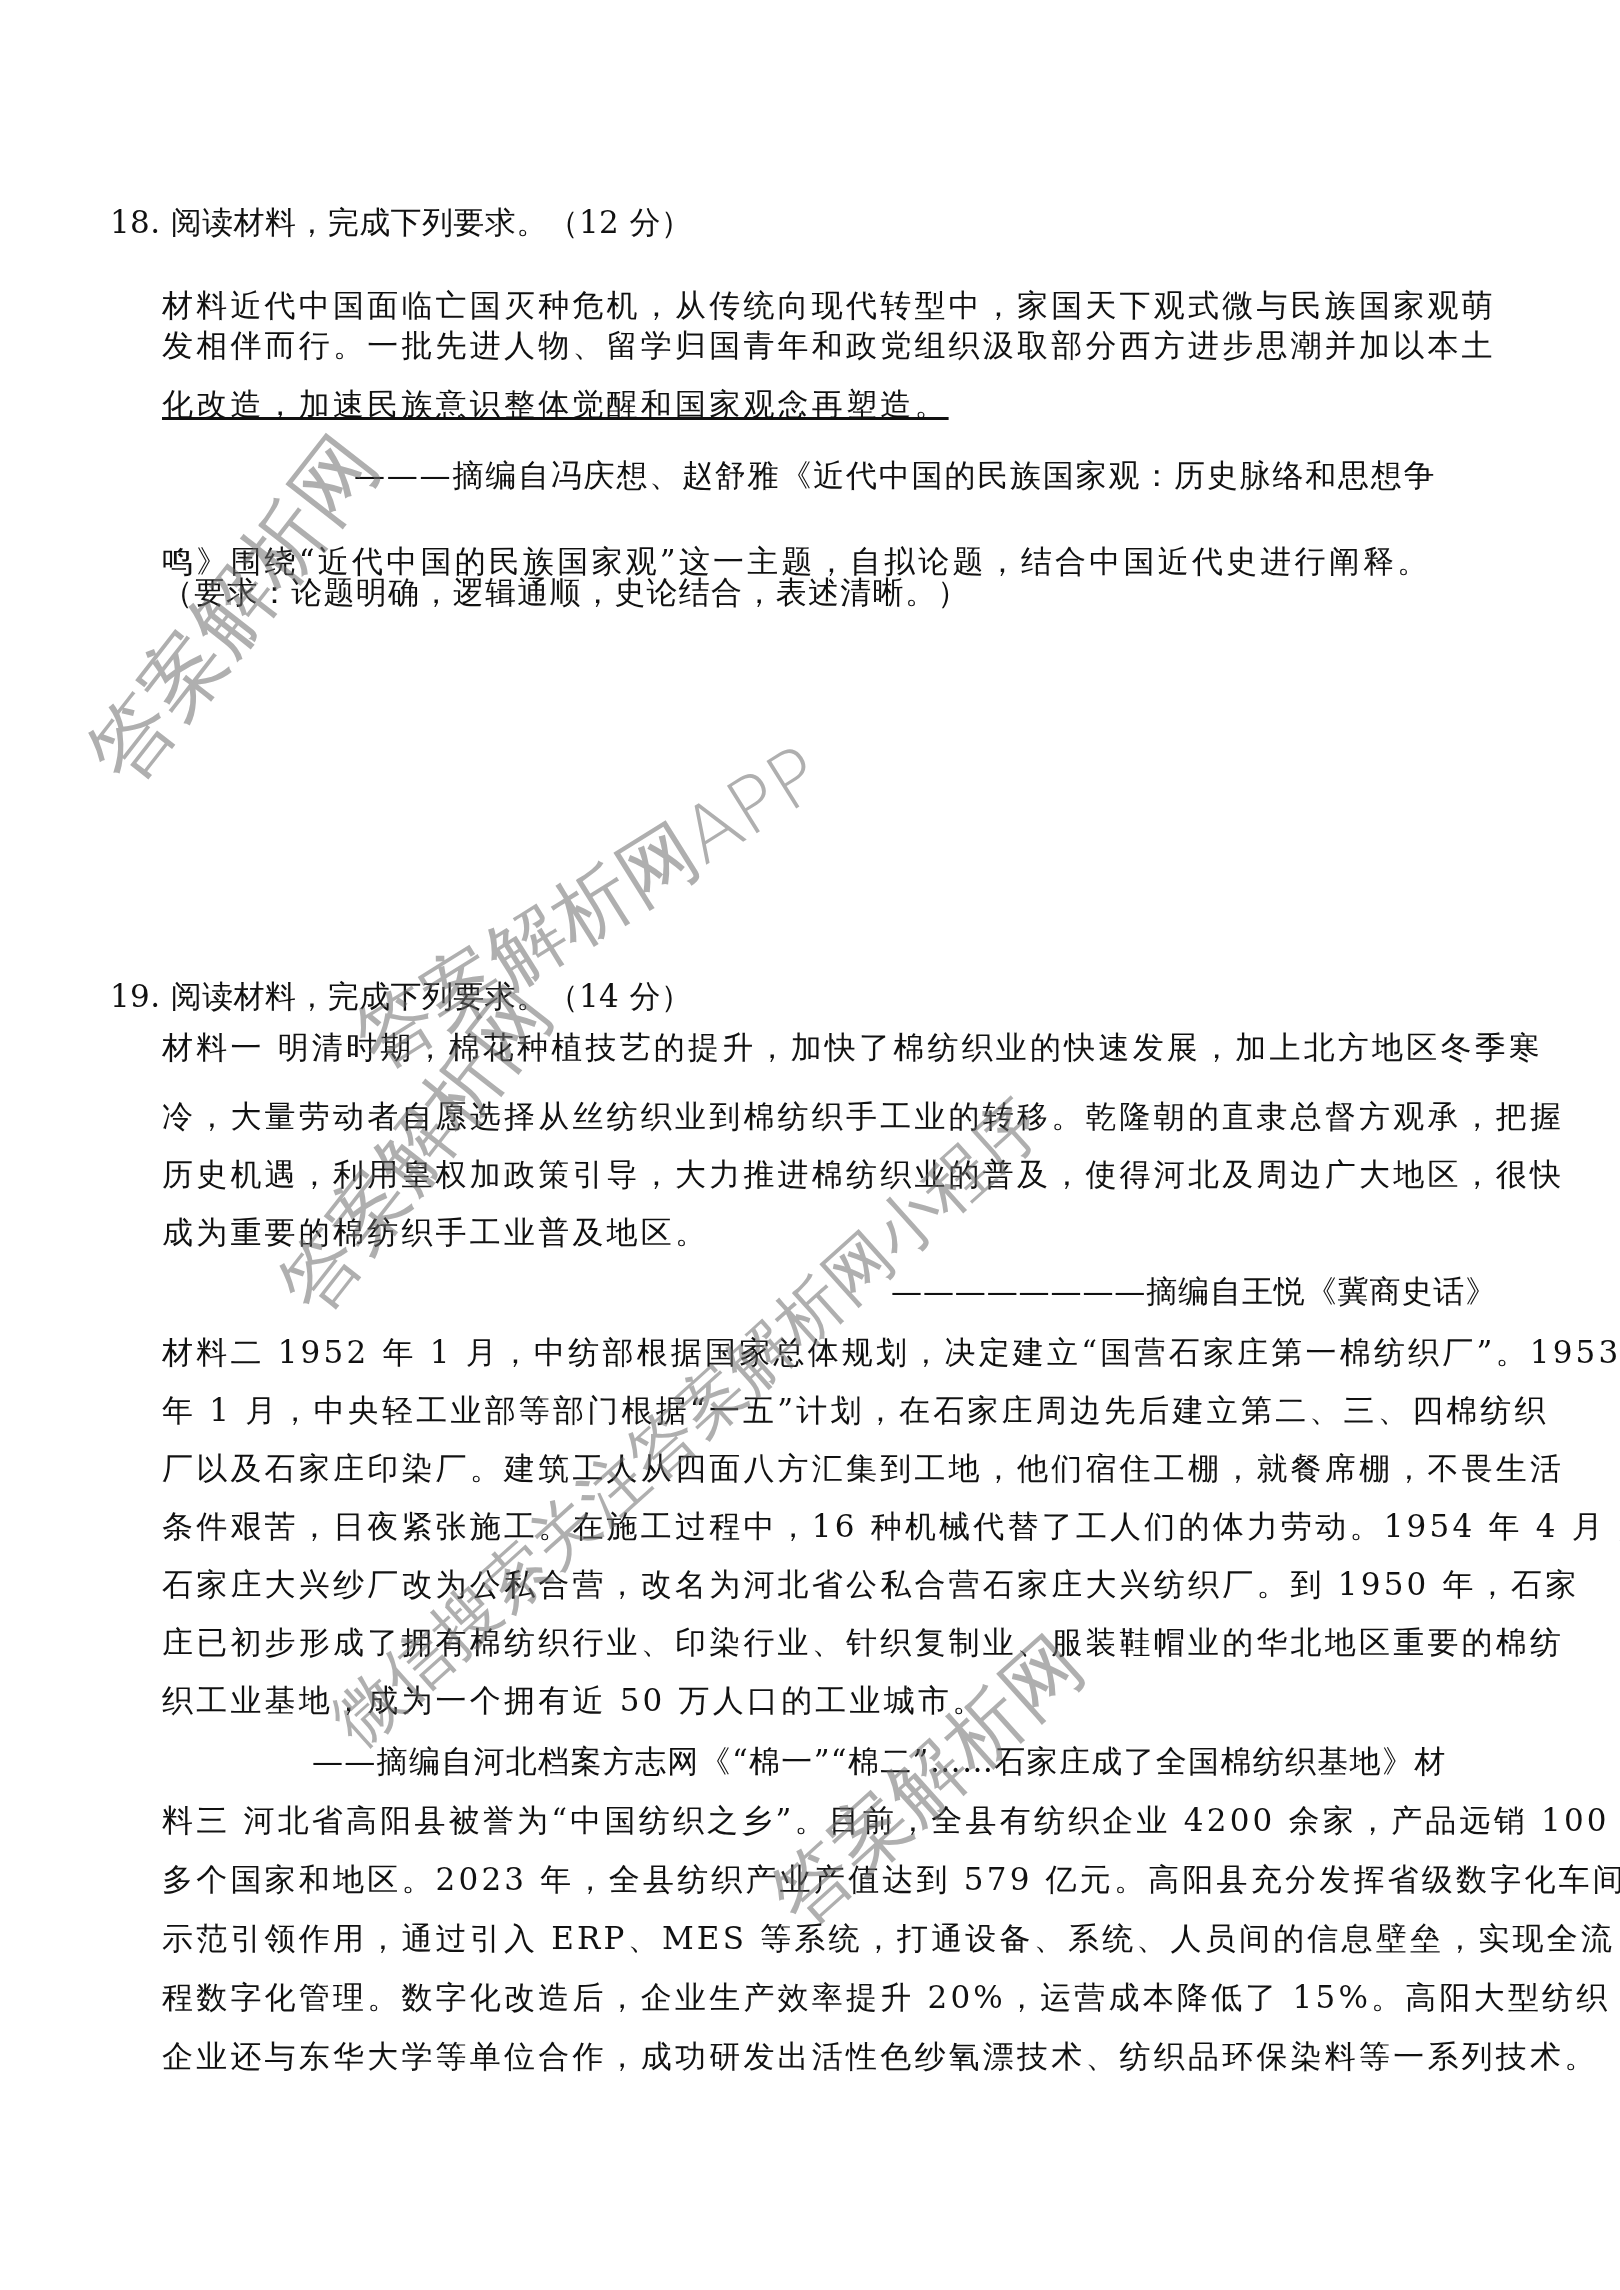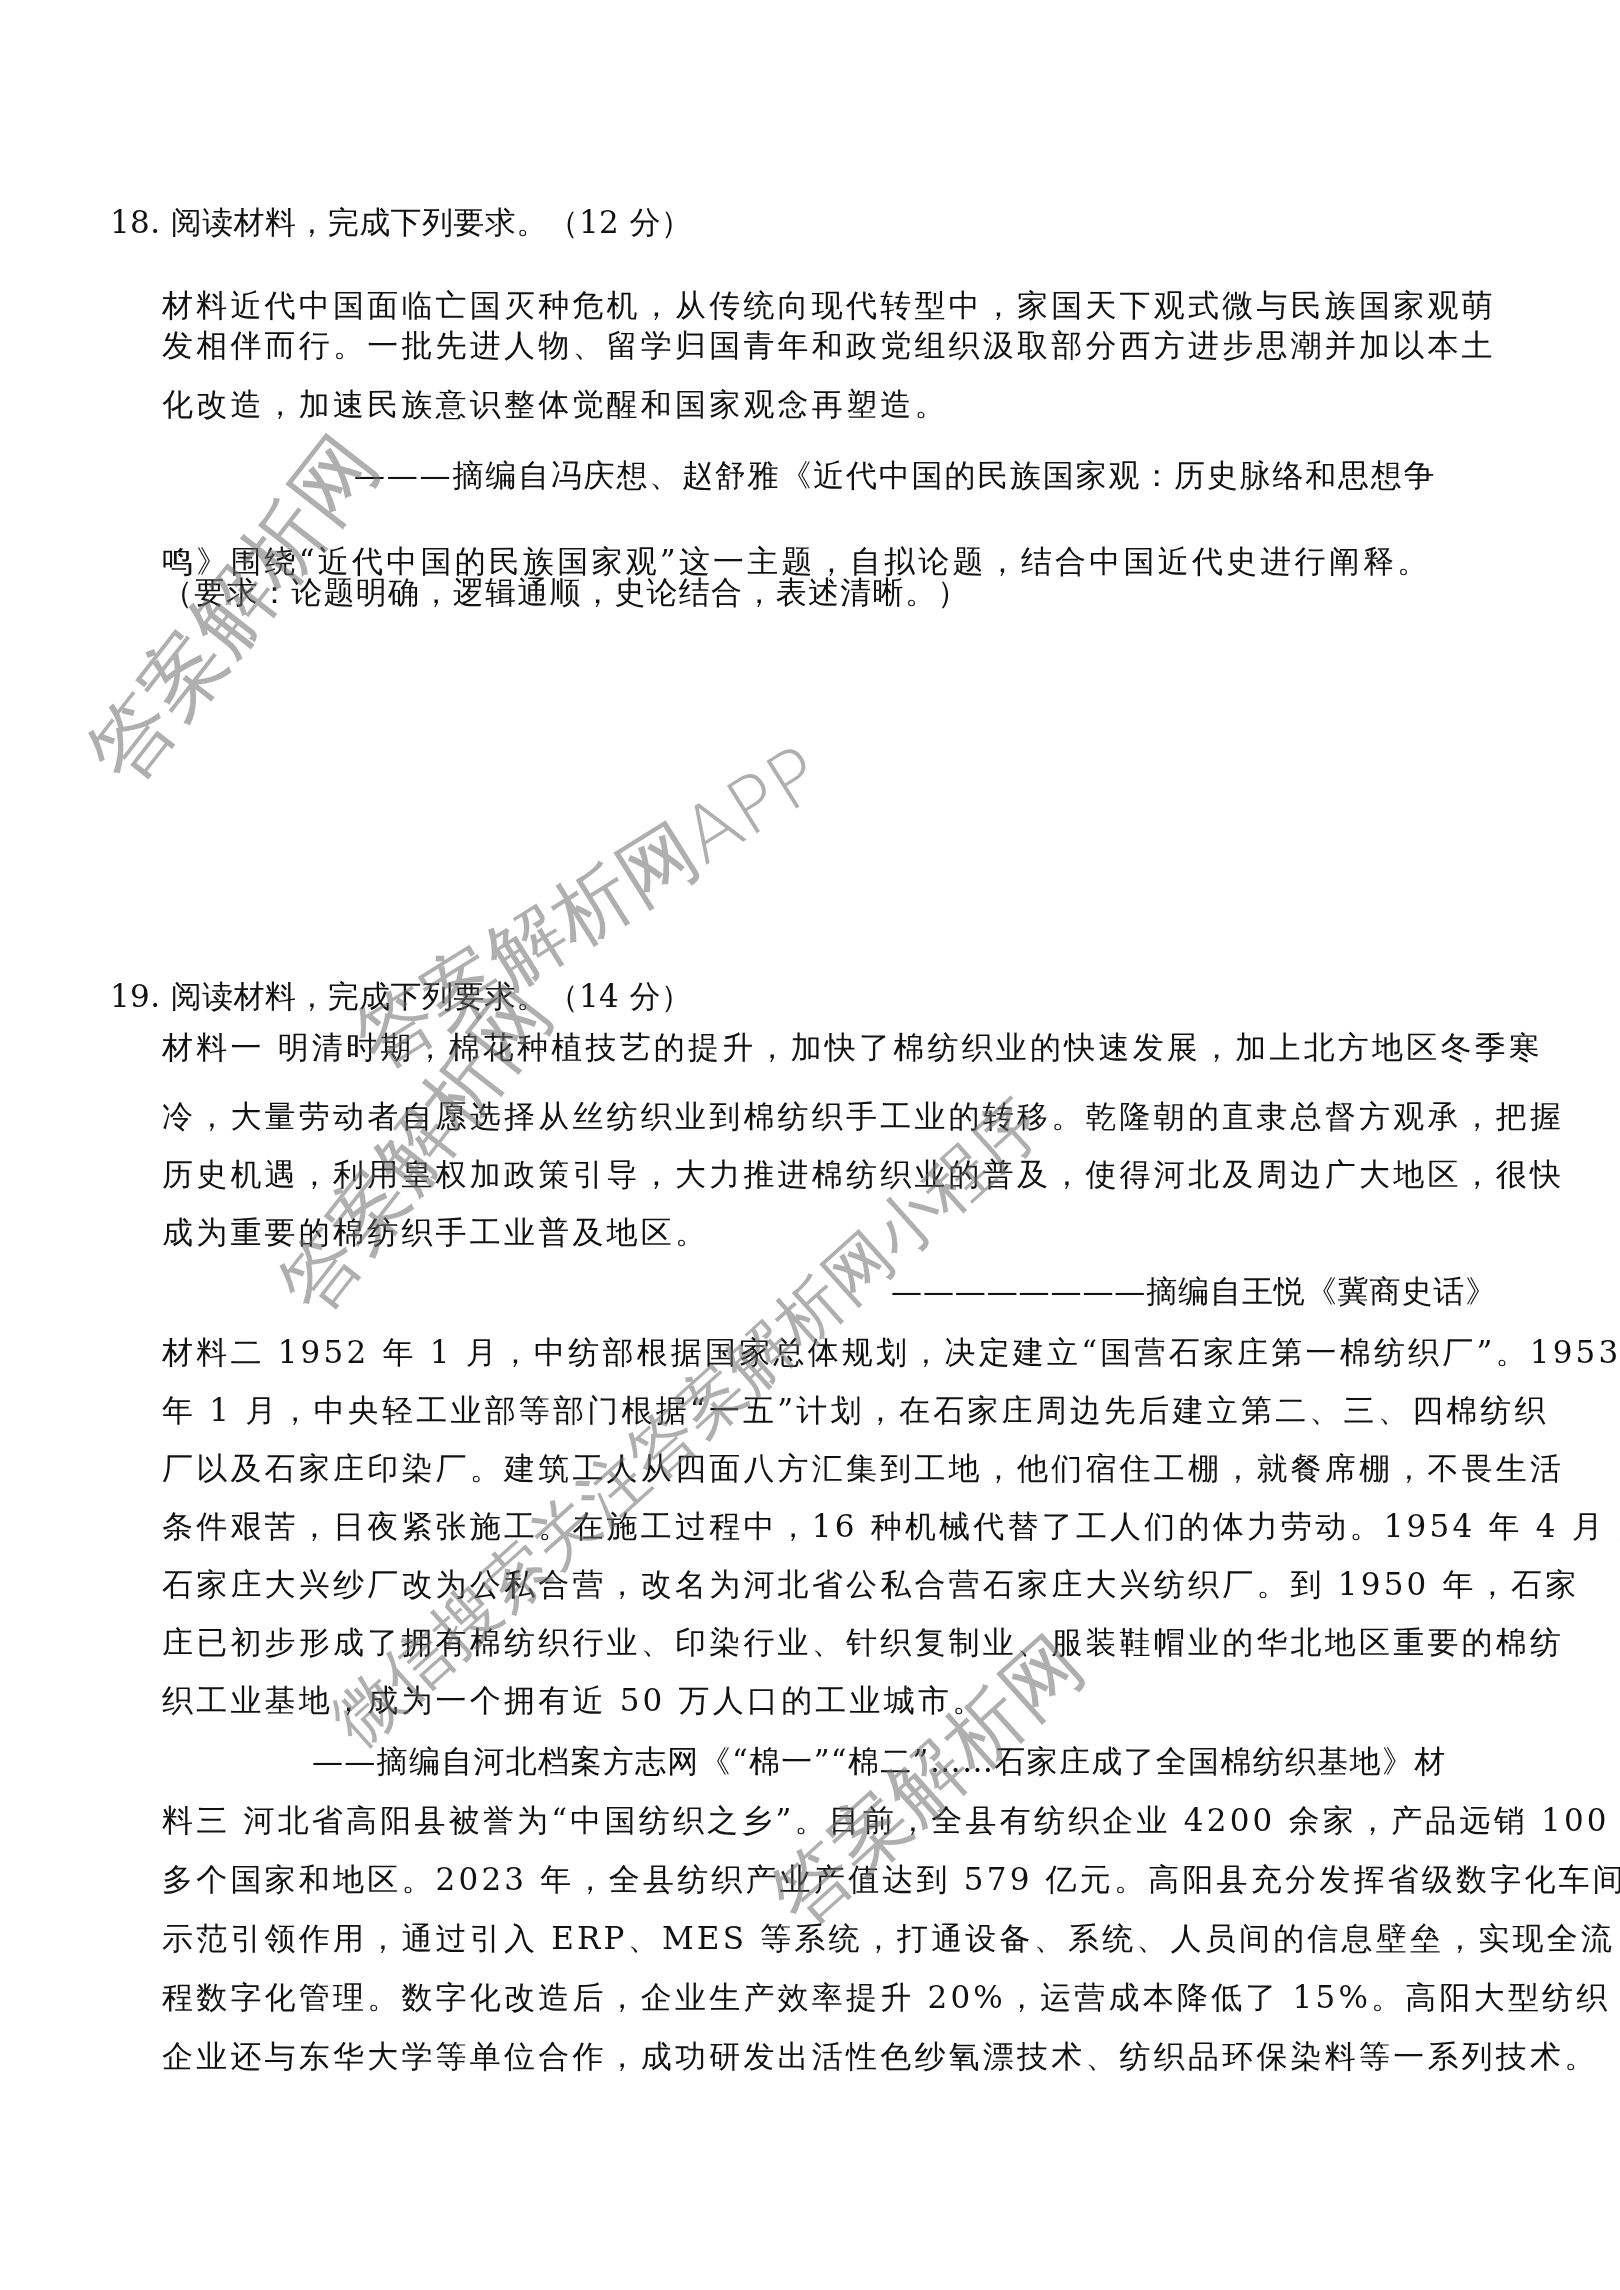--- a/index.html
+++ b/index.html
@@ -12,21 +12,21 @@
                white-space: nowrap; transform-origin: left bottom; font-weight: 300; pointer-events: none; }
 </style>
 </head>
 <body>
 
 <div class="page">
 
   <div class="q-title" style="top:200px;">18. 阅读材料，完成下列要求。（12 分）</div>
   <div class="line" style="top:283px;">材料近代中国面临亡国灭种危机，从传统向现代转型中，家国天下观式微与民族国家观萌</div>
   <div class="line" style="top:323px;">发相伴而行。一批先进人物、留学归国青年和政党组织汲取部分西方进步思潮并加以本土</div>
-  <div class="line" style="top:382px;">化改造，加速民族意识整体觉醒和国家观念再塑造。</div>
+  <div class="line" style="top:382px;text-decoration:underline;">化改造，加速民族意识整体觉醒和国家观念再塑造。</div>
   <div class="line" style="top:453px; left:354px; letter-spacing:1.8px;">———摘编自冯庆想、赵舒雅《近代中国的民族国家观：历史脉络和思想争</div>
   <div class="line" style="top:539px;">鸣》围绕“近代中国的民族国家观”这一主题，自拟论题，结合中国近代史进行阐释。</div>
   <div class="line" style="top:570px; letter-spacing:1.3px;">（要求：论题明确，逻辑通顺，史论结合，表述清晰。）</div>
 
   <div class="q-title" style="top:974px;">19. 阅读材料，完成下列要求。（14 分）</div>
   <div class="line" style="top:1025px;">材料一 明清时期，棉花种植技艺的提升，加快了棉纺织业的快速发展，加上北方地区冬季寒</div>
   <div class="line" style="top:1152px;">历史机遇，利用皇权加政策引导，大力推进棉纺织业的普及，使得河北及周边广大地区，很快</div>
   <div class="line" style="top:1094px;">冷，大量劳动者自愿选择从丝纺织业到棉纺织手工业的转移。乾隆朝的直隶总督方观承，把握</div>
   <div class="line" style="top:1210px;">成为重要的棉纺织手工业普及地区。</div>
   <div class="line" style="top:1269px; left:891px; letter-spacing:0.9px;">————————摘编自王悦《冀商史话》</div>

